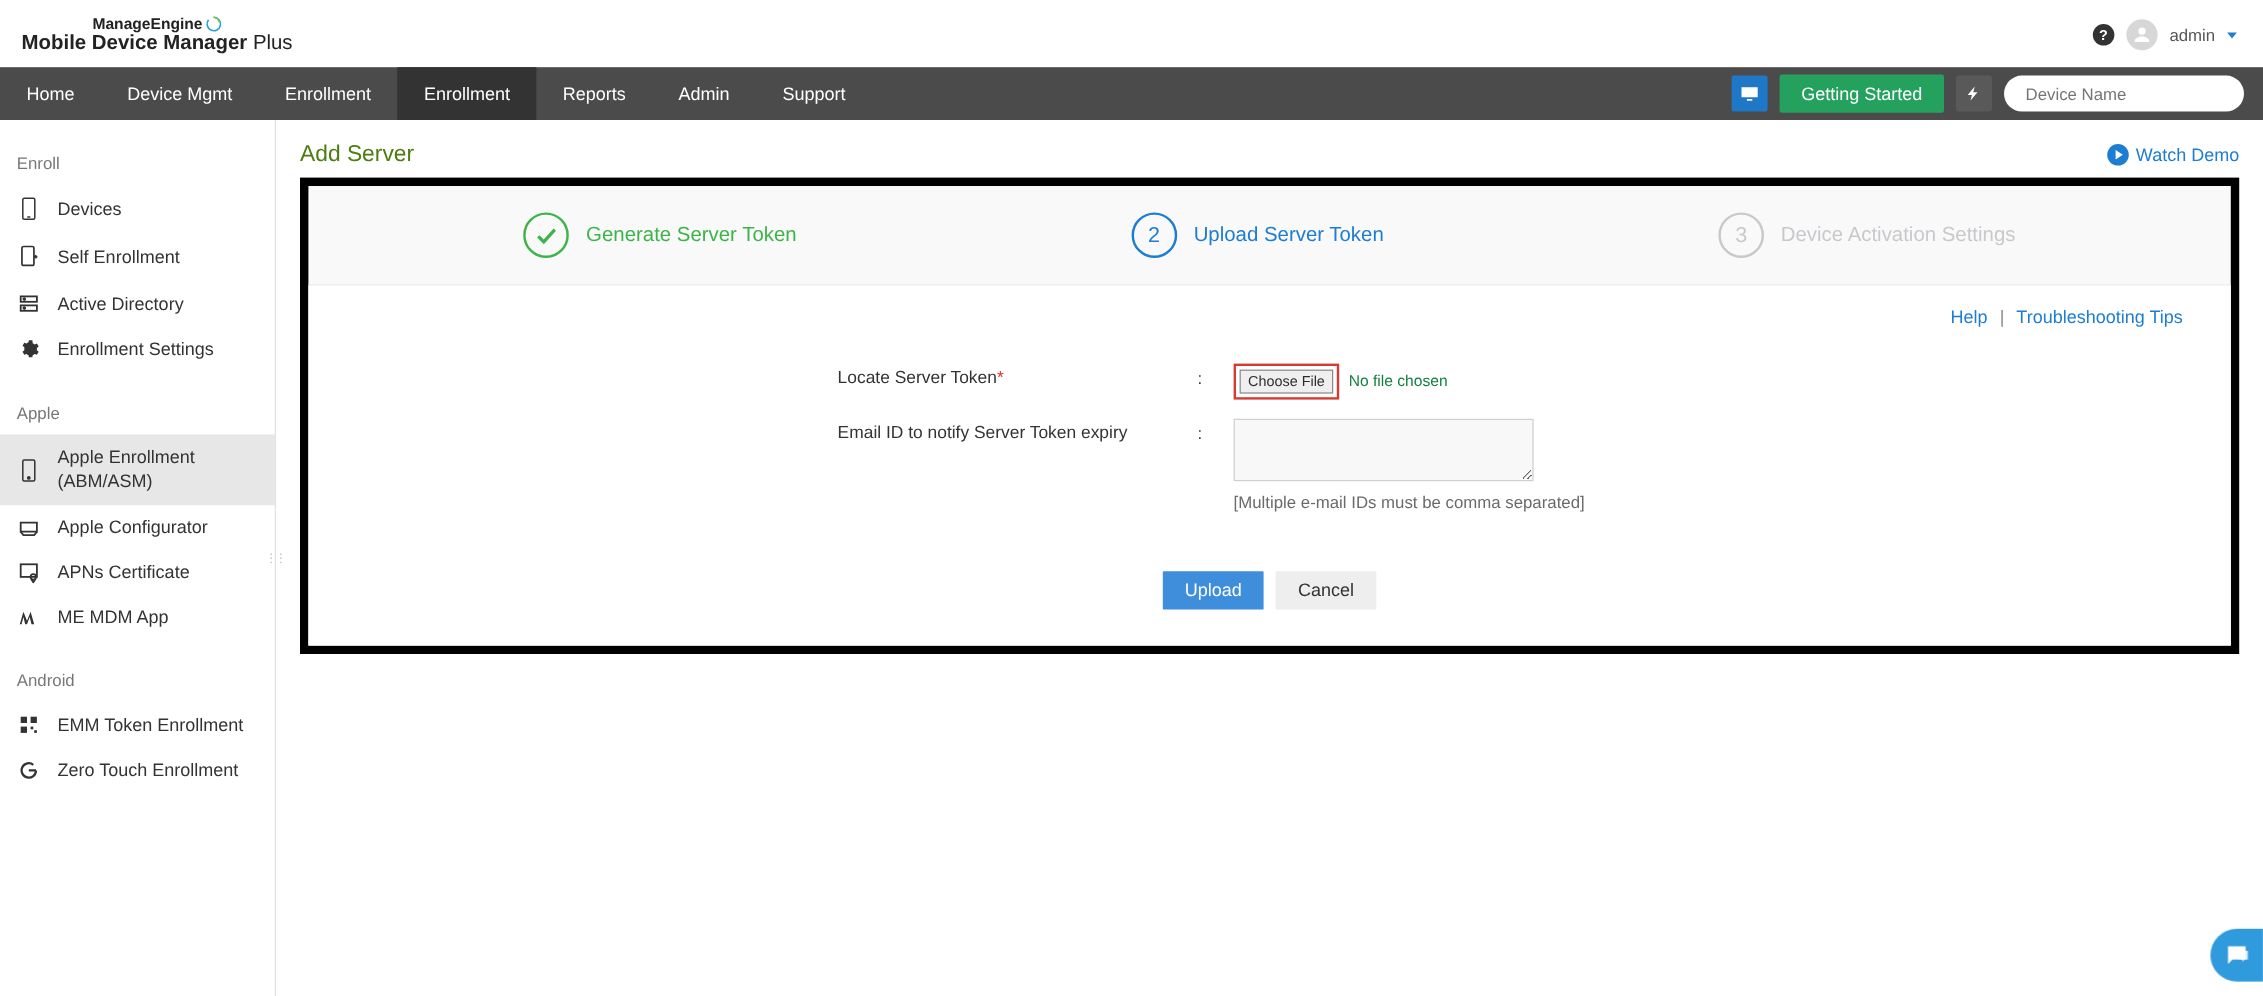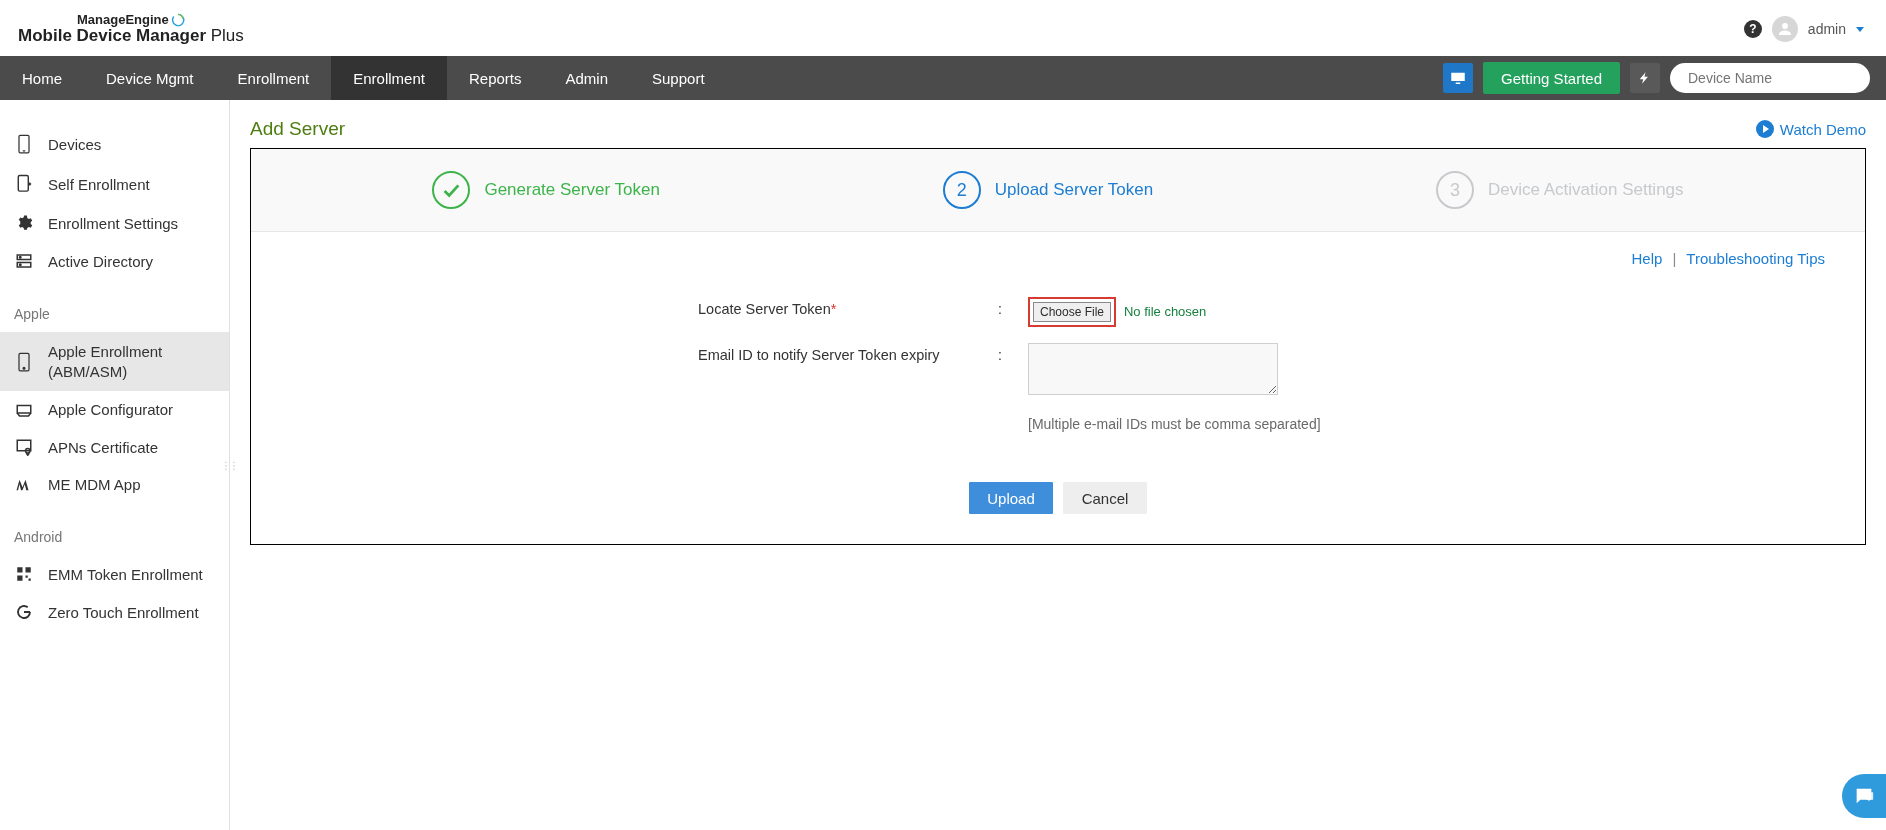--- a/index.html
+++ b/index.html
@@ -153,21 +153,21 @@
   .watch-demo .play {
     width:18px; height:18px; border-radius:50%; background:var(--me-blue);
     display:flex; align-items:center; justify-content:center;
   }
   .watch-demo .play::after {
     content:""; width:0; height:0; border-top:4px solid transparent; border-bottom:4px solid transparent;
     border-left:6px solid #fff; margin-left:2px;
   }
 
   .panel {
-    border:1px solid #000000; background: var(--panel-bg);
+    border:7px solid #000000; background: var(--panel-bg);
   }
   .stepper {
     display:flex; align-items:center; justify-content:space-around;
     padding: 22px 40px; border-bottom:1px solid #e7e7e7;
   }
   .step { display:flex; align-items:center; gap:14px; font-size:17px; }
   .step .circ {
     width:38px; height:38px; border-radius:50%;
     display:flex; align-items:center; justify-content:center; font-size:18px;
   }
@@ -201,21 +201,21 @@
   }
   .choose-btn {
     font-size:12px; background:#efefef; border:1px solid #8a8a8a;
     padding:2px 6px; cursor:pointer;
   }
   .no-file { font-size:13px; color:#15803d; margin-left:4px; }
   textarea.email-box {
     width:250px; height:52px; border:1px solid #cfcfcf; resize:both;
     background:#f8f8f8; font-family:inherit; font-size:14px; padding:4px;
   }
-  .hint { color:#6a6a6a; font-size:14px; margin-top:18px; }
+  .hint { color:#6a6a6a; font-size:14px; margin-top:6px; }
 
   .actions {
     display:flex; gap:10px; justify-content:center; margin: 50px 0 0;
   }
   .btn {
     min-width:84px; height:32px; display:flex; align-items:center; justify-content:center;
     font-size:15px; cursor:pointer; border-radius:1px;
   }
   .btn-primary { background: var(--upload-blue); color:#fff; }
   .btn-secondary { background:#eeeeee; color:#333; }
@@ -289,60 +289,61 @@
         </svg>
       <input placeholder="Device Name" style="">
     </div>
   </div>
 </div>
 
 <div class="content">
 
   <div class="sidebar">
 
+    <div class="side-section-title">Enroll</div>
 
     <div class="side-item">
       <span class="icon">
         <svg width="16" height="20" viewBox="0 0 24 32" fill="none" stroke="#333" stroke-width="2">
             <rect x="4" y="2" width="16" height="28" rx="2"></rect>
             <line x1="10" y1="27" x2="14" y2="27"></line>
           </svg>
       </span>
       <span>Devices</span>
     </div>
 
     <div class="side-item">
       <span class="icon">
         <svg width="18" height="20" viewBox="0 0 24 28" fill="none" stroke="#333" stroke-width="2">
             <rect x="4" y="2" width="14" height="22" rx="2"></rect>
             <path d="M18 14h4M20 12v4"></path>
           </svg>
       </span>
       <span>Self Enrollment</span>
-    </div>
-
-    <div class="side-item">
-      <span class="icon">
-        <svg width="18" height="18" viewBox="0 0 24 24" fill="#333">
-            <path d="M12 8a4 4 0 1 0 4 4 4 4 0 0 0-4-4zm9 4a7.9 7.9 0 0 0-.1-1.3l2.1-1.6-2-3.4-2.5 1a8 8 0 0 0-2.2-1.3L16 2h-4l-.3 2.4a8 8 0 0 0-2.2 1.3l-2.5-1-2 3.4 2.1 1.6A7.9 7.9 0 0 0 7 12a7.9 7.9 0 0 0 .1 1.3L5 14.9l2 3.4 2.5-1a8 8 0 0 0 2.2 1.3L12 21h4l.3-2.4a8 8 0 0 0 2.2-1.3l2.5 1 2-3.4-2.1-1.6A7.9 7.9 0 0 0 21 12z"></path>
-          </svg>
-      </span>
-      <span>Enrollment Settings</span>
     </div>
 
     <div class="side-item">
       <span class="icon">
         <svg width="18" height="18" viewBox="0 0 24 24" fill="none" stroke="#333" stroke-width="2">
             <rect x="3" y="4" width="18" height="6"></rect>
             <rect x="3" y="14" width="18" height="6"></rect>
             <circle cx="7" cy="7" r="1" fill="#333"></circle>
             <circle cx="7" cy="17" r="1" fill="#333"></circle>
           </svg>
       </span>
       <span>Active Directory</span>
+    </div>
+
+    <div class="side-item">
+      <span class="icon">
+        <svg width="18" height="18" viewBox="0 0 24 24" fill="#333">
+            <path d="M12 8a4 4 0 1 0 4 4 4 4 0 0 0-4-4zm9 4a7.9 7.9 0 0 0-.1-1.3l2.1-1.6-2-3.4-2.5 1a8 8 0 0 0-2.2-1.3L16 2h-4l-.3 2.4a8 8 0 0 0-2.2 1.3l-2.5-1-2 3.4 2.1 1.6A7.9 7.9 0 0 0 7 12a7.9 7.9 0 0 0 .1 1.3L5 14.9l2 3.4 2.5-1a8 8 0 0 0 2.2 1.3L12 21h4l.3-2.4a8 8 0 0 0 2.2-1.3l2.5 1 2-3.4-2.1-1.6A7.9 7.9 0 0 0 21 12z"></path>
+          </svg>
+      </span>
+      <span>Enrollment Settings</span>
     </div>
 
     <div class="side-group-gap"></div>
     <div class="side-section-title">Apple</div>
 
     <div class="side-item active">
       <span class="icon">
         <svg width="16" height="20" viewBox="0 0 24 32" fill="none" stroke="#333" stroke-width="2">
             <rect x="4" y="2" width="16" height="28" rx="2"></rect>
             <circle cx="12" cy="26" r="1.5" fill="#333"></circle>

